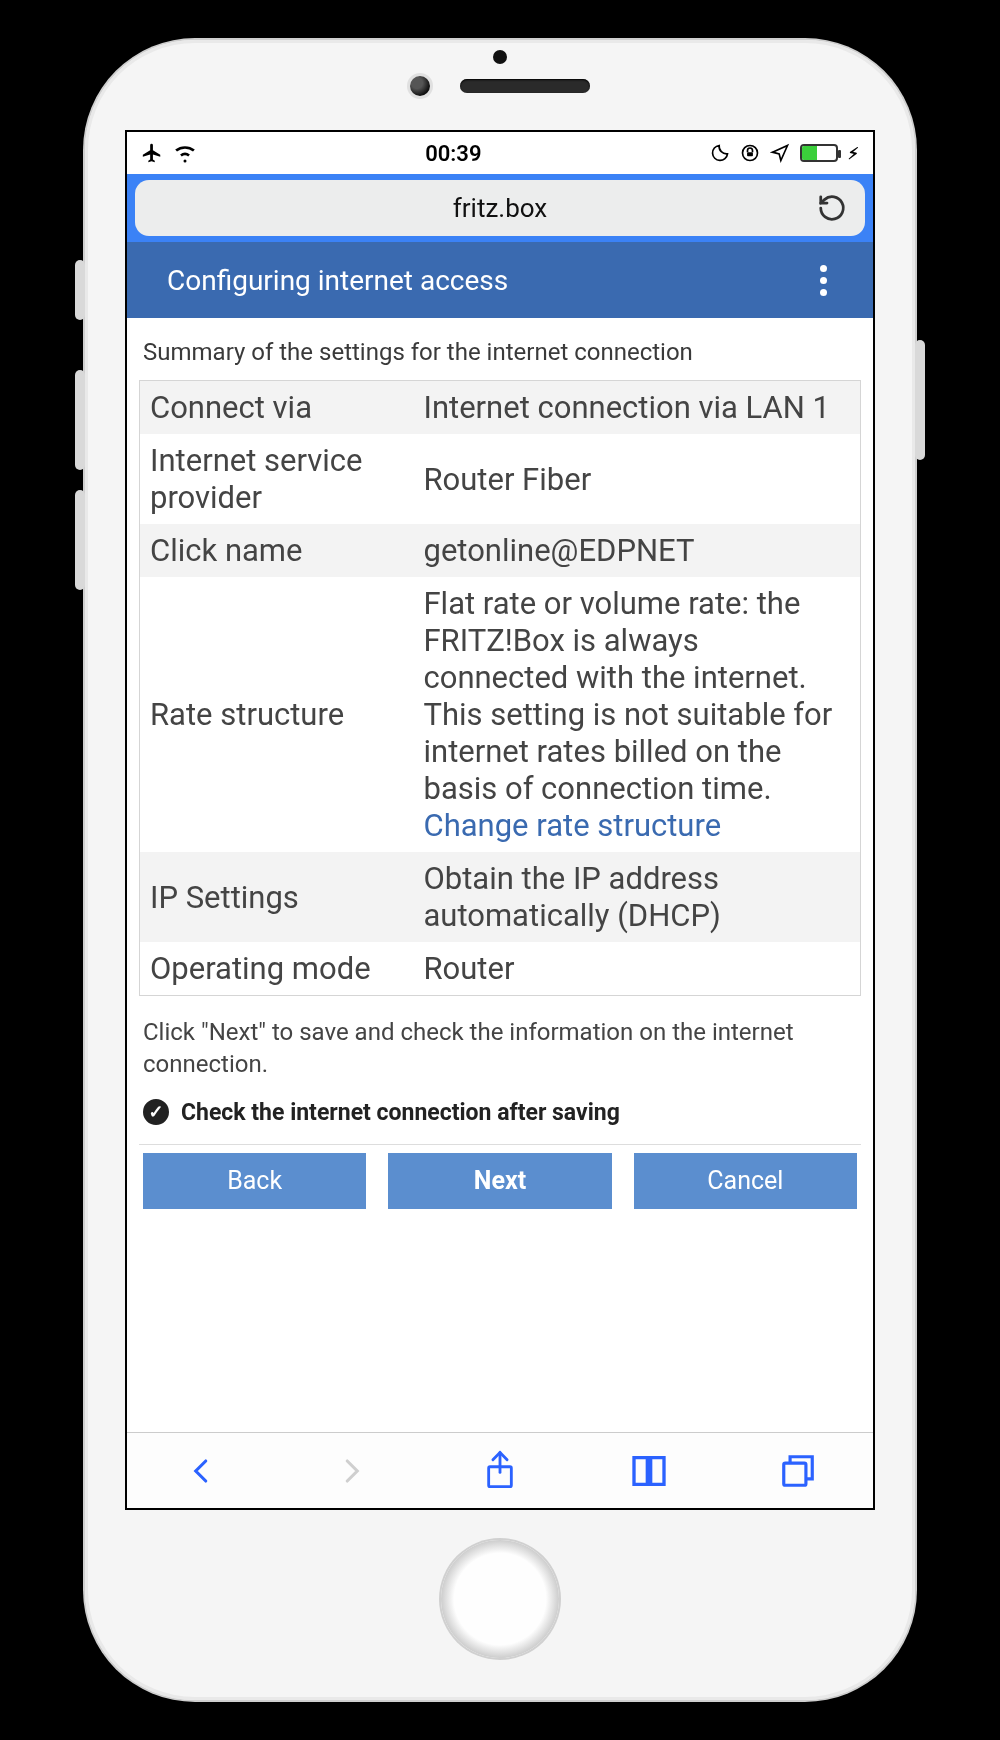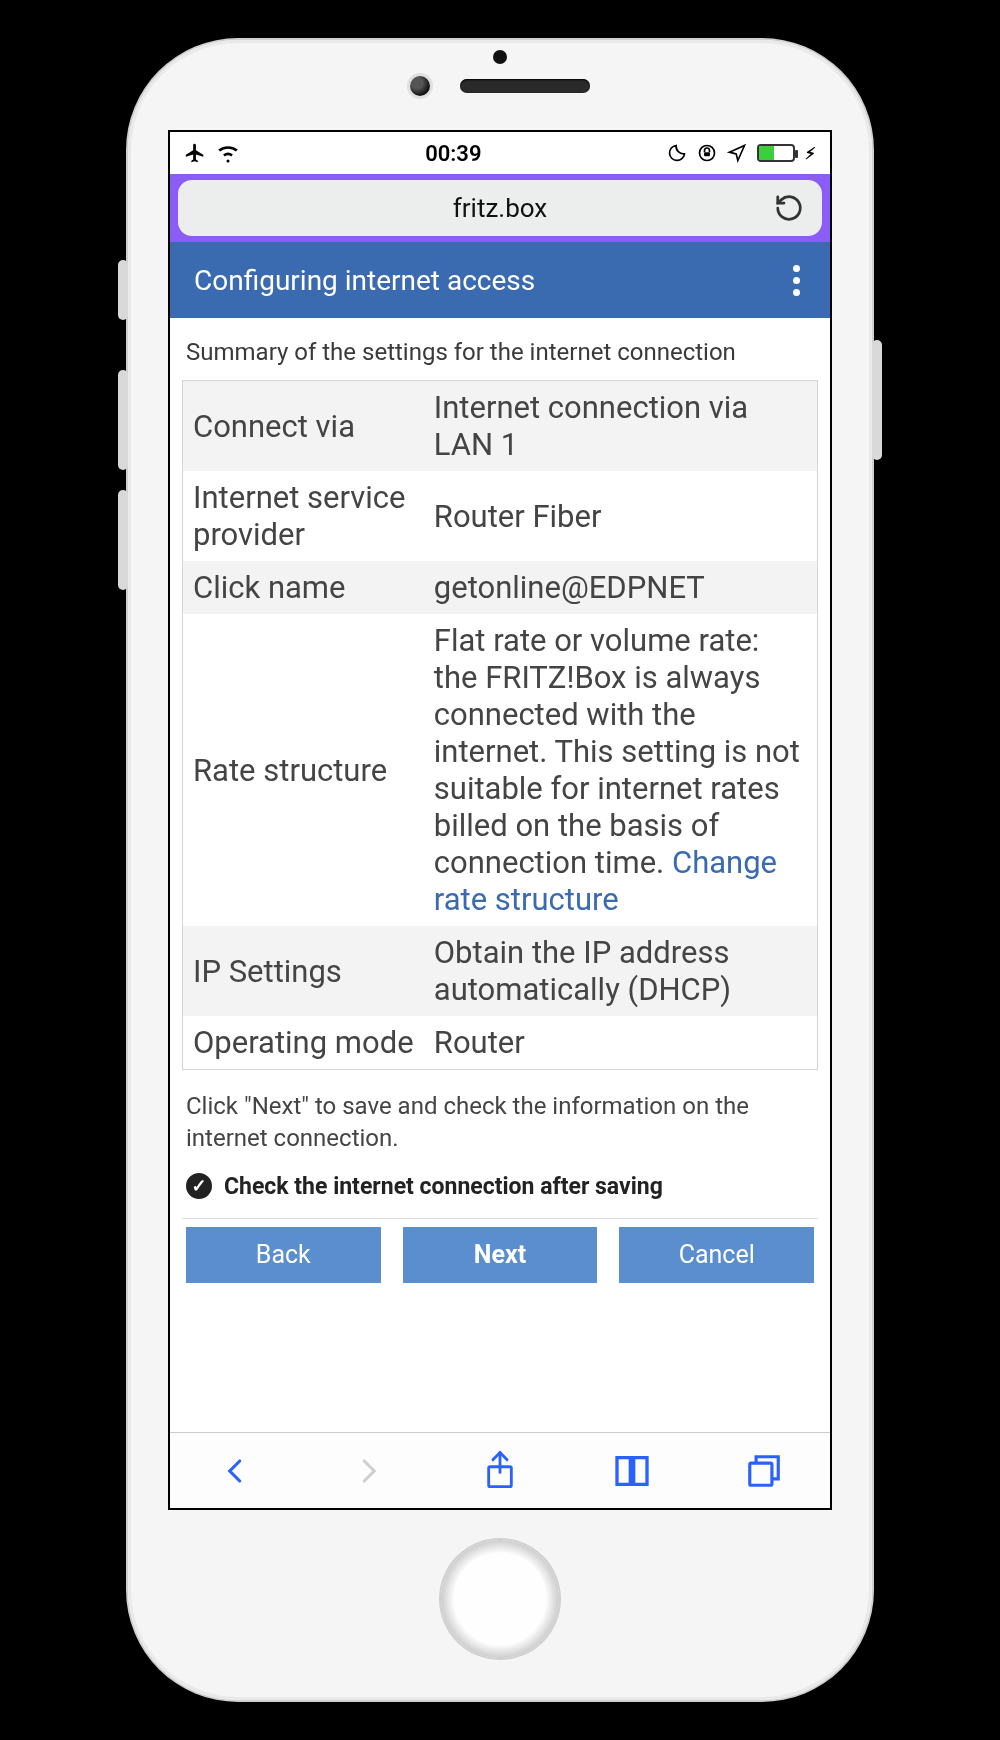--- a/index.html
+++ b/index.html
@@ -7,21 +7,21 @@
   body {
     background: #000;
     font-family: -apple-system, "Segoe UI", Roboto, "Helvetica Neue", Arial, sans-serif;
     display: flex;
     align-items: center;
     justify-content: center;
   }
 
   
   .phone {
-    width: 744px;
+    width: 830px;
     height: 1660px;
     background: #f5f5f5;
     border-radius: 110px;
     position: relative;
     box-shadow: 0 0 0 2px #cfcfcf, inset 0 0 0 3px #e9e9e9;
     padding: 90px 40px 190px 40px;
     display: flex;
     flex-direction: column;
   }
   
@@ -68,21 +68,21 @@
   }
   .statusbar .left, .statusbar .right { display: flex; align-items: center; gap: 10px; }
   .battery {
     width: 38px; height: 18px; border: 2px solid #333; border-radius: 4px; position: relative;
     display: inline-flex; align-items: center;
   }
   .battery::after { content:''; position:absolute; right:-5px; top:4px; width:3px; height:8px; background:#333; border-radius:1px; }
   .battery-fill { width: 45%; height: 100%; background: #3bcf3b; border-radius: 2px 0 0 2px; }
 
   
-  .urlbar-wrap { padding: 6px 8px; background:#8b5cf6; }
+  .urlbar-wrap { padding: 6px 8px; background:#3b82f6; }
   .urlbar {
     background: #eceded;
     border-radius: 14px;
     height: 56px;
     display: flex;
     align-items: center;
     justify-content: center;
     position: relative;
     font-size: 26px;
     color: #111;
@@ -92,21 +92,21 @@
   
   .page { flex: 1; display: flex; flex-direction: column; overflow: hidden; }
 
   .appbar {
     background: #3a6ab0;
     color: #fff;
     height: 76px;
     display: flex;
     align-items: center;
     justify-content: space-between;
-    padding: 0 24px;
+    padding: 0 40px;
     font-size: 28px;
     font-weight: 400;
   }
   .kebab { display: flex; flex-direction: column; gap: 5px; padding: 6px; }
   .kebab span { width: 7px; height: 7px; background: #fff; border-radius: 50%; }
 
   .content { flex:1; overflow:auto; padding: 16px 12px 0 12px; color:#333; font-size: 24px; }
   .summary-title { font-size: 24px; color:#3a3a3a; margin: 4px 4px 14px 4px; }
 
   table.settings {

